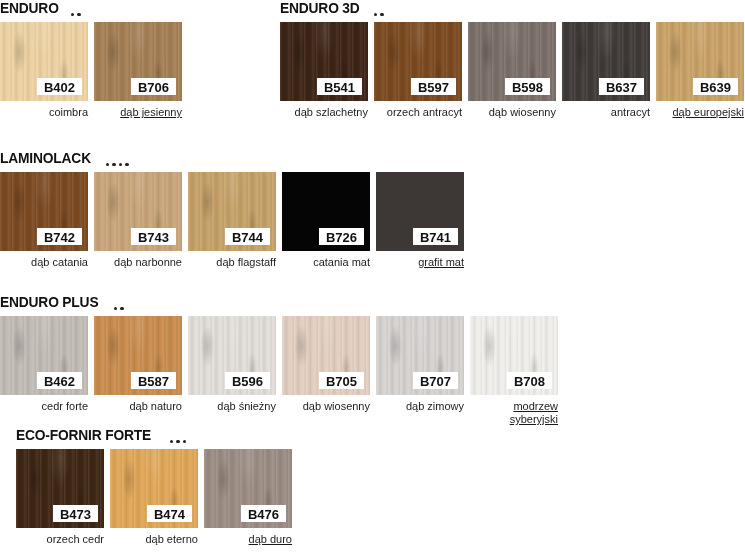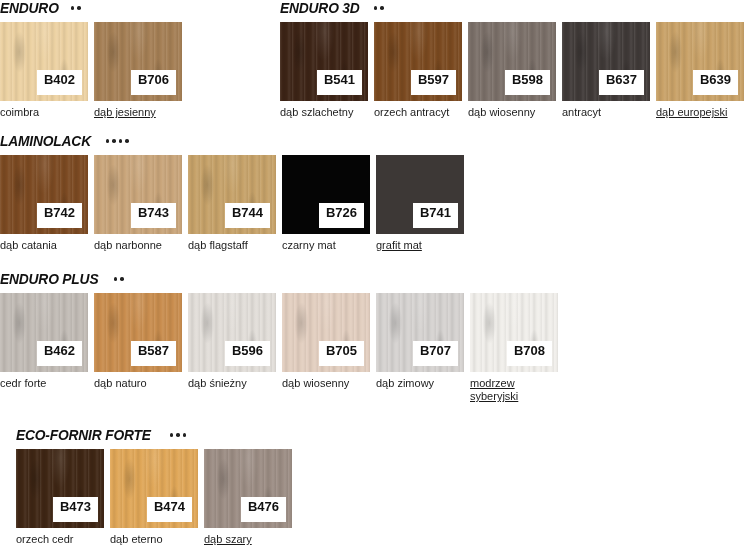--- a/index.html
+++ b/index.html
@@ -9,24 +9,23 @@
     font-family:"Liberation Sans", sans-serif;
     color:#1a1a1a;
     overflow:hidden;
     position:relative;
   }
   .page{position:relative;width:745px;height:560px;}
 
   
   .section{position:absolute;}
   .sec-head{
-    display:flex;align-items:center;gap:6px;
+    display:flex;align-items:flex-end;gap:6px;
     height:16px;
     margin:0 0 6px 0;
-    font-style:italic;
   }
   .sec-title{
     font-family:"Liberation Sans Narrow","Liberation Sans",sans-serif;
     font-weight:bold;
     font-size:15px;
     letter-spacing:-0.2px;
     line-height:16px;
     color:#111;
     transform:scaleX(0.92);
     transform-origin:left center;
@@ -72,27 +71,27 @@
 
   .code{
     position:absolute;
     right:6px;bottom:6px;
     background:#ffffff;
     color:#111;
     font-family:"Liberation Sans Narrow","Liberation Sans",sans-serif;
     font-weight:bold;
     font-size:13px;
     line-height:15px;
-    padding:2px 7px 8px 7px;
+    padding:2px 7px 0 7px;
     letter-spacing:0px;
     white-space:nowrap;
   }
   .cap{
     margin-top:5px;
-    text-align:left;
+    text-align:right;
     font-size:11px;
     line-height:13px;
     color:#1c1c1c;
     font-family:"Liberation Sans", sans-serif;
     white-space:pre-line;
   }
 </style>
 </head>
 <body>
 
@@ -178,21 +177,21 @@
             <div class="tile-face" style="background: rgb(201, 162, 104);"></div>
             <div class="grain-v"></div>
             <div class="grain-k"></div>
             <div class="code">B639</div>
           </div>
           <div class="cap">dąb europejski</div>
         </div>
       </div>
   </div>
 
-  <div class="section" style="left:0px;top:133px;">
+  <div class="section" style="left:0px;top:150px;">
     <div class="sec-head">
       <div class="sec-title">LAMINOLACK</div>
       <div class="dots">
           <span class="dot"></span>
           <span class="dot"></span>
           <span class="dot"></span>
           <span class="dot"></span>
         </div>
     </div>
     <div class="row">
@@ -221,33 +220,33 @@
             <div class="grain-k"></div>
             <div class="code">B744</div>
           </div>
           <div class="cap">dąb flagstaff</div>
         </div>
         <div class="cell">
           <div class="tile matte">
             <div class="tile-face" style="background: rgb(5, 5, 5);"></div>
             <div class="code">B726</div>
           </div>
-          <div class="cap">czarny mat</div>
+          <div class="cap">catania mat</div>
         </div>
         <div class="cell">
           <div class="tile matte">
             <div class="tile-face" style="background: rgb(61, 56, 54);"></div>
             <div class="code">B741</div>
           </div>
           <div class="cap">grafit mat</div>
         </div>
       </div>
   </div>
 
-  <div class="section" style="left:0px;top:271px;">
+  <div class="section" style="left:0px;top:294px;">
     <div class="sec-head">
       <div class="sec-title">ENDURO PLUS</div>
       <div class="dots">
           <span class="dot"></span>
           <span class="dot"></span>
         </div>
     </div>
     <div class="row">
         <div class="cell">
           <div class="tile">
@@ -335,17 +334,17 @@
           </div>
           <div class="cap">dąb eterno</div>
         </div>
         <div class="cell">
           <div class="tile">
             <div class="tile-face" style="background: rgb(156, 141, 132);"></div>
             <div class="grain-v"></div>
             <div class="grain-k"></div>
             <div class="code">B476</div>
           </div>
-          <div class="cap">dąb szary</div>
+          <div class="cap">dąb duro</div>
         </div>
       </div>
   </div>
 </div>
 
 </body></html>

